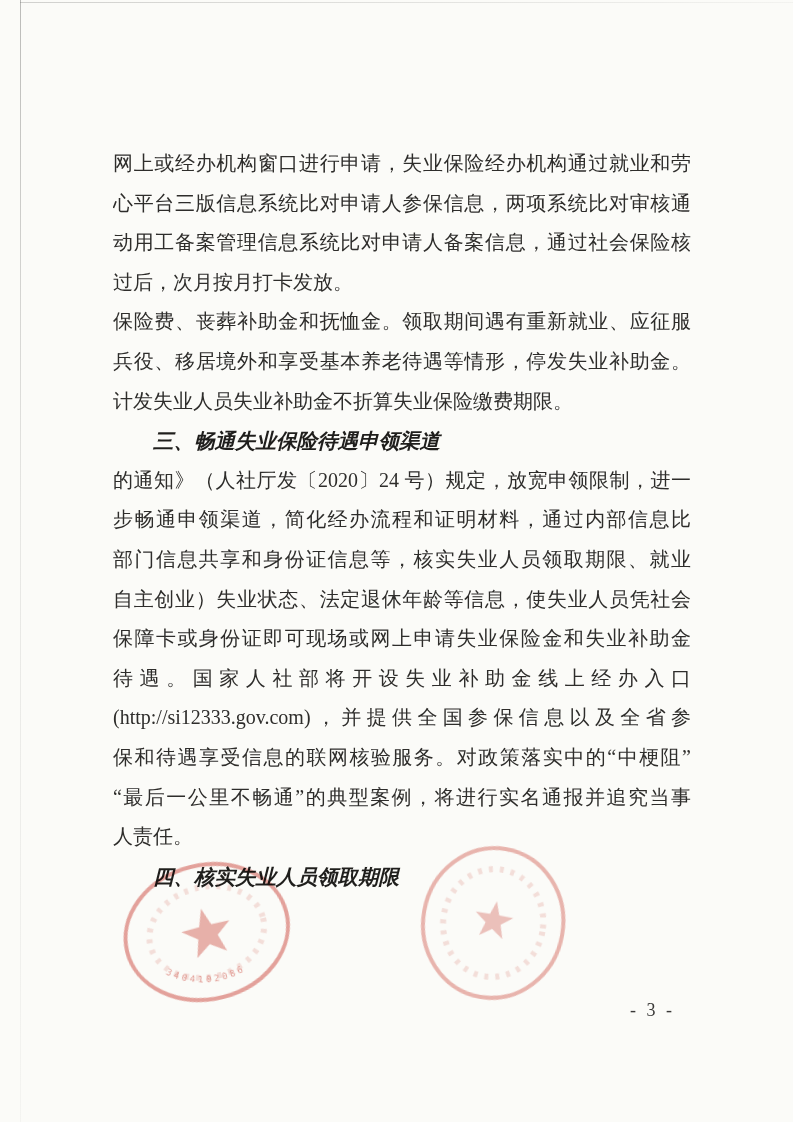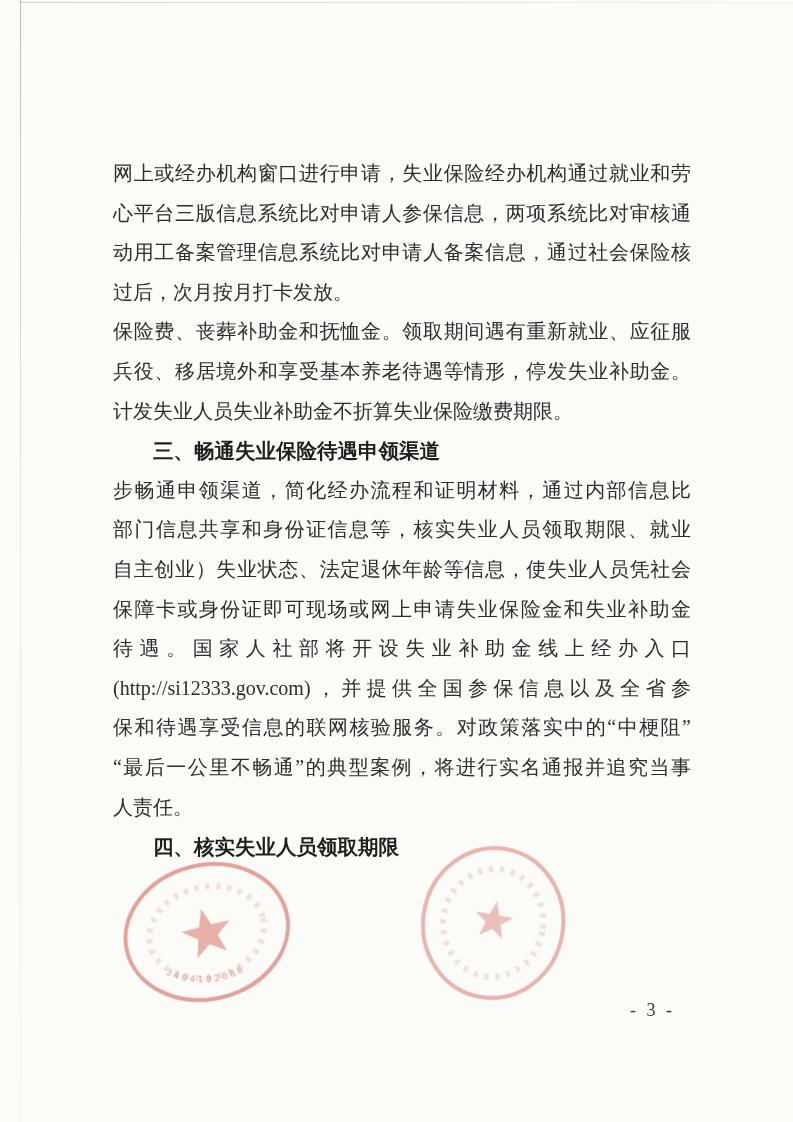--- a/index.html
+++ b/index.html
@@ -19,34 +19,34 @@
   .edge-left{
     position:absolute;left:20px;top:0;width:1px;height:100%;
     background:linear-gradient(to bottom,rgba(110,110,108,.45),rgba(110,110,108,.15) 45%,rgba(110,110,108,.05));
   }
   .edge-top{
     position:absolute;left:20px;right:0;top:2px;height:1px;
     background:linear-gradient(to right,rgba(110,110,108,.3),rgba(110,110,108,.06));
   }
   
   .text-block{
-    position:absolute;left:113px;top:154px;width:578px;
+    position:absolute;left:113px;top:144px;width:578px;
     font-size:20px;color:var(--ink);
     text-rendering:optimizeLegibility;
   }
   .ln{
     margin:0;height:39.6px;line-height:39.6px;
     text-align:justify;text-align-last:justify;
     overflow:hidden;
   }
   .ln.end{text-align-last:left;}
   .ln.indent{text-indent:40px;}
   .ln.heading{
     font-family:"Liberation Sans","DejaVu Sans",sans-serif;
-    font-weight:700;font-size:20.5px;color:#1f1e1c;
+    font-weight:700;font-size:20.5px;color:#1f1e1c;font-style:italic;
   }
   .page-number{
     position:absolute;left:630px;top:1000px;
     font-size:18px;letter-spacing:3px;color:#3a3938;
     font-family:"Liberation Serif",serif;white-space:pre;
   }
   
   .seal{
     position:absolute;pointer-events:none;
     mix-blend-mode:multiply;filter:blur(.6px);
@@ -69,20 +69,21 @@
 
   <main class="text-block">
     <p class="ln">网上或经办机构窗口进行申请，失业保险经办机构通过就业和劳</p>
     <p class="ln">心平台三版信息系统比对申请人参保信息，两项系统比对审核通</p>
     <p class="ln">动用工备案管理信息系统比对申请人备案信息，通过社会保险核</p>
     <p class="ln end">过后，次月按月打卡发放。</p>
     <p class="ln">保险费、丧葬补助金和抚恤金。领取期间遇有重新就业、应征服</p>
     <p class="ln">兵役、移居境外和享受基本养老待遇等情形，停发失业补助金。</p>
     <p class="ln end">计发失业人员失业补助金不折算失业保险缴费期限。</p>
     <p class="ln indent heading end">三、畅通失业保险待遇申领渠道</p>
+    <p class="ln">的通知》（人社厅发〔2020〕24 号）规定，放宽申领限制，进一</p>
     <p class="ln">步畅通申领渠道，简化经办流程和证明材料，通过内部信息比对、</p>
     <p class="ln">部门信息共享和身份证信息等，核实失业人员领取期限、就业（含</p>
     <p class="ln">自主创业）失业状态、法定退休年龄等信息，使失业人员凭社会</p>
     <p class="ln">保障卡或身份证即可现场或网上申请失业保险金和失业补助金</p>
     <p class="ln">待遇。国家人社部将开设失业补助金线上经办入口</p>
     <p class="ln">(http://si12333.gov.com)，并提供全国参保信息以及全省参</p>
     <p class="ln">保和待遇享受信息的联网核验服务。对政策落实中的“中梗阻”</p>
     <p class="ln">“最后一公里不畅通”的典型案例，将进行实名通报并追究当事</p>
     <p class="ln end">人责任。</p>
     <p class="ln indent heading end">四、核实失业人员领取期限</p>

